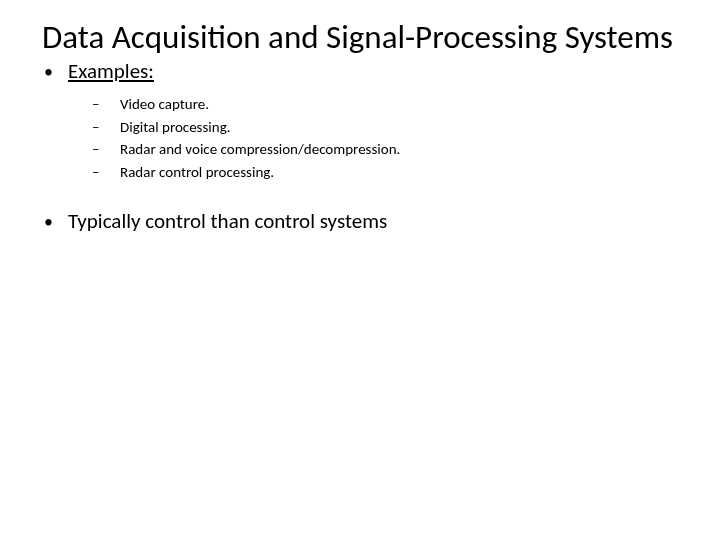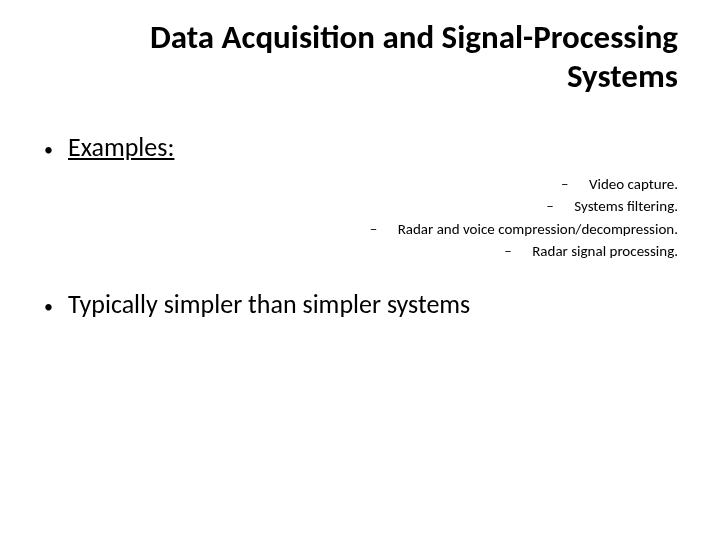--- a/index.html
+++ b/index.html
@@ -6,32 +6,31 @@
     body {
       width: 720px;
       height: 540px;
       font-family: Calibri, 'Segoe UI', Arial, sans-serif;
       background: #fff;
       color: #000;
       padding: 18px 42px 20px 42px;
     }
     .title {
       font-size: 33px;
-      font-weight: 700;
-      text-align: right;
+      font-weight: 400;
+      text-align: left;
       line-height: 1.18;
-      margin-bottom: 34px;
     }
     .section {
       margin-bottom: 24px;
     }
     .bullet-row {
       display: flex;
       align-items: flex-start;
-      font-size: 26px;
+      font-size: 21px;
       line-height: 1.35;
     }
     .bullet-dot {
       width: 26px;
       flex-shrink: 0;
       text-align: left;
       padding-left: 2px;
     }
     .bullet-dot::before {
       content: "\2022";
@@ -42,21 +41,20 @@
     }
     .sublist {
       margin-top: 8px;
       margin-left: 50px;
     }
     .sub-row {
       display: flex;
       align-items: flex-start;
       font-size: 15px;
       line-height: 1.5;
-      justify-content: flex-end;
     }
     .sub-dash {
       width: 28px;
       flex-shrink: 0;
     }
     .sub-dash::before {
       content: "\2013";
     }
     .body-bullets .bullet-row + .bullet-row {
       margin-top: 6px;
@@ -72,31 +70,31 @@
     <span class="bullet-dot"></span>
     <span class="examples-label">Examples:</span>
   </div>
   <div class="sublist">
     <div class="sub-row">
       <span class="sub-dash"></span>
       <span>Video capture.</span>
     </div>
     <div class="sub-row">
       <span class="sub-dash"></span>
-      <span>Systems filtering.</span>
+      <span>Digital processing.</span>
     </div>
     <div class="sub-row">
       <span class="sub-dash"></span>
       <span>Radar and voice compression/decompression.</span>
     </div>
     <div class="sub-row">
       <span class="sub-dash"></span>
-      <span>Radar signal processing.</span>
+      <span>Radar control processing.</span>
     </div>
   </div>
 </div>
 
 <div class="body-bullets">
   <div class="bullet-row">
     <span class="bullet-dot"></span>
-    <span>Typically simpler than simpler systems</span>
+    <span>Typically control than control systems</span>
   </div>
 </div>
 
 </body></html>

